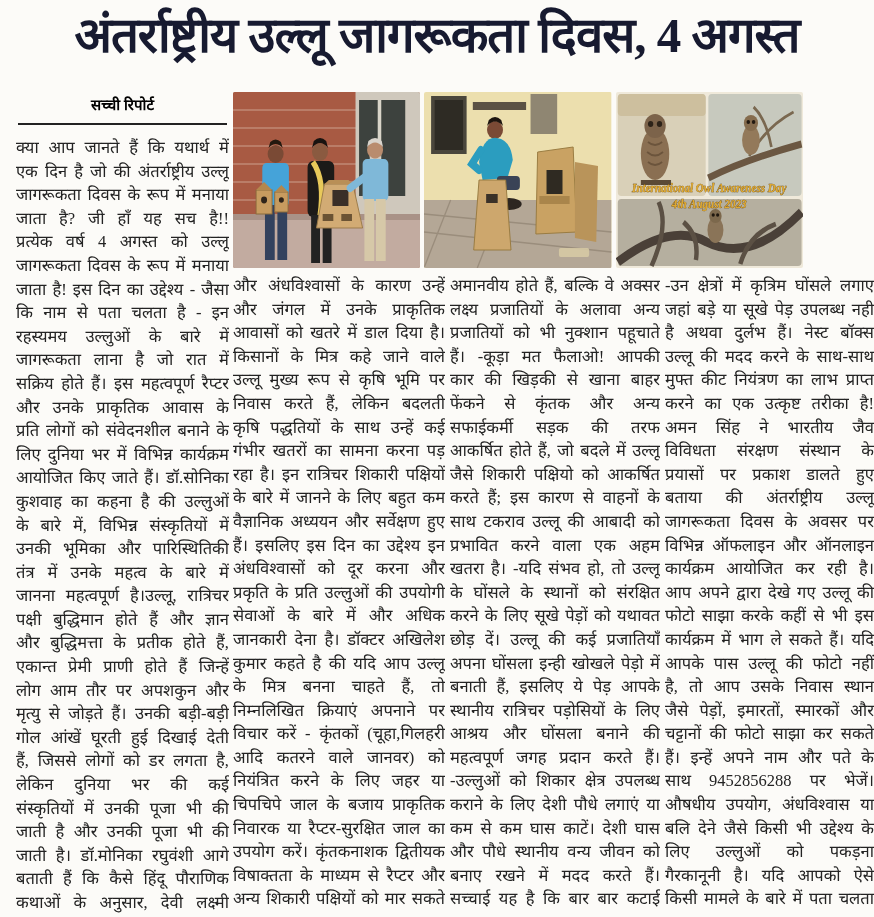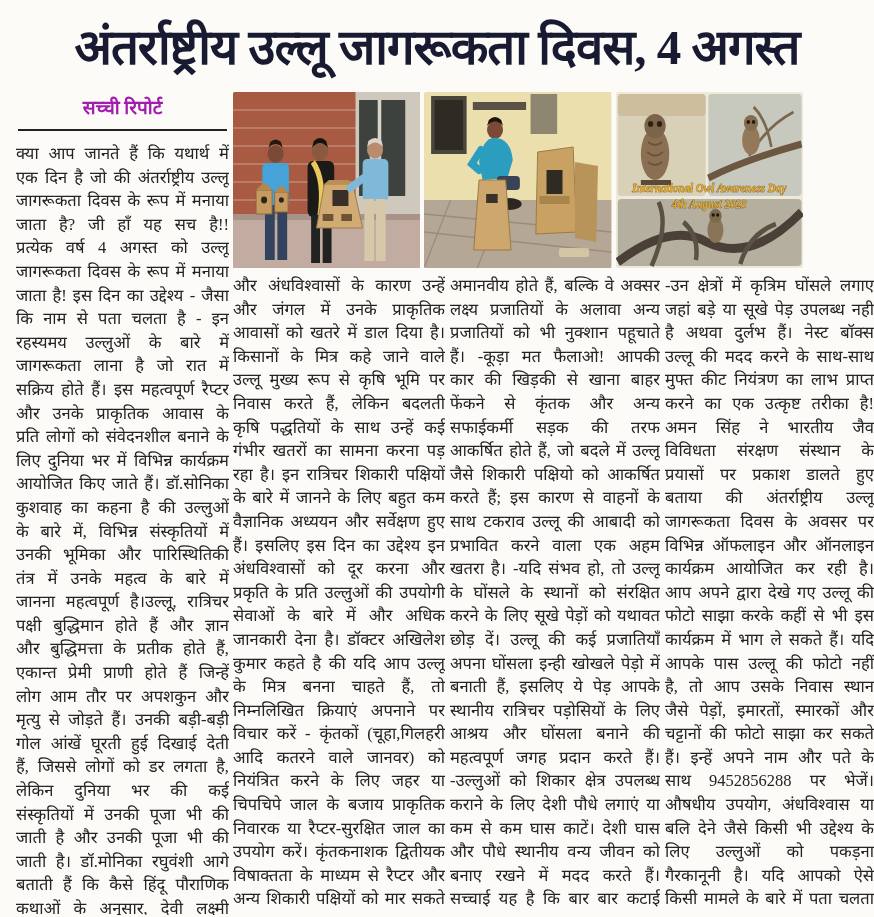--- a/index.html
+++ b/index.html
@@ -4,42 +4,42 @@
 <style>
   html,body{margin:0;padding:0;background:#e9e7e2;}
   .page{
     position:relative;
     width:874px;height:917px;
     background:#fcfbf8;
     overflow:hidden;
     font-family:"Liberation Serif","DejaVu Serif",serif;
   }
   .headline{
-    position:absolute;left:0;top:20px;width:874px;
+    position:absolute;left:0;top:8px;width:874px;
     text-align:center;
     font-size:49px;line-height:1.15;
     font-weight:bold;
     color:#171a30;
     letter-spacing:-1px;
     margin:0;
   }
   .col{
     position:absolute;top:274px;bottom:4px;
     overflow:hidden;
   }
   .body-text{
     font-size:16.5px;
     line-height:23.6px;
     text-align:justify;
     color:#232323;
     word-spacing:2px;
   }
   .col1{position:absolute;left:16px;top:92px;width:213px;bottom:2px;overflow:hidden;}
   .byline{
-    text-align:center;font-size:19px;font-weight:bold;color:#a21caf;
+    text-align:center;font-size:15px;font-weight:bold;color:#000000;
     padding-top:2px;margin:0 10px;
   }
   .byline-rule{
     border:none;border-top:2px solid #222;
     margin:9px 2px 11px 2px;
   }
   .photos-row{
     position:absolute;left:233px;top:92px;width:570px;height:176px;
     display:flex;gap:4px;
   }

